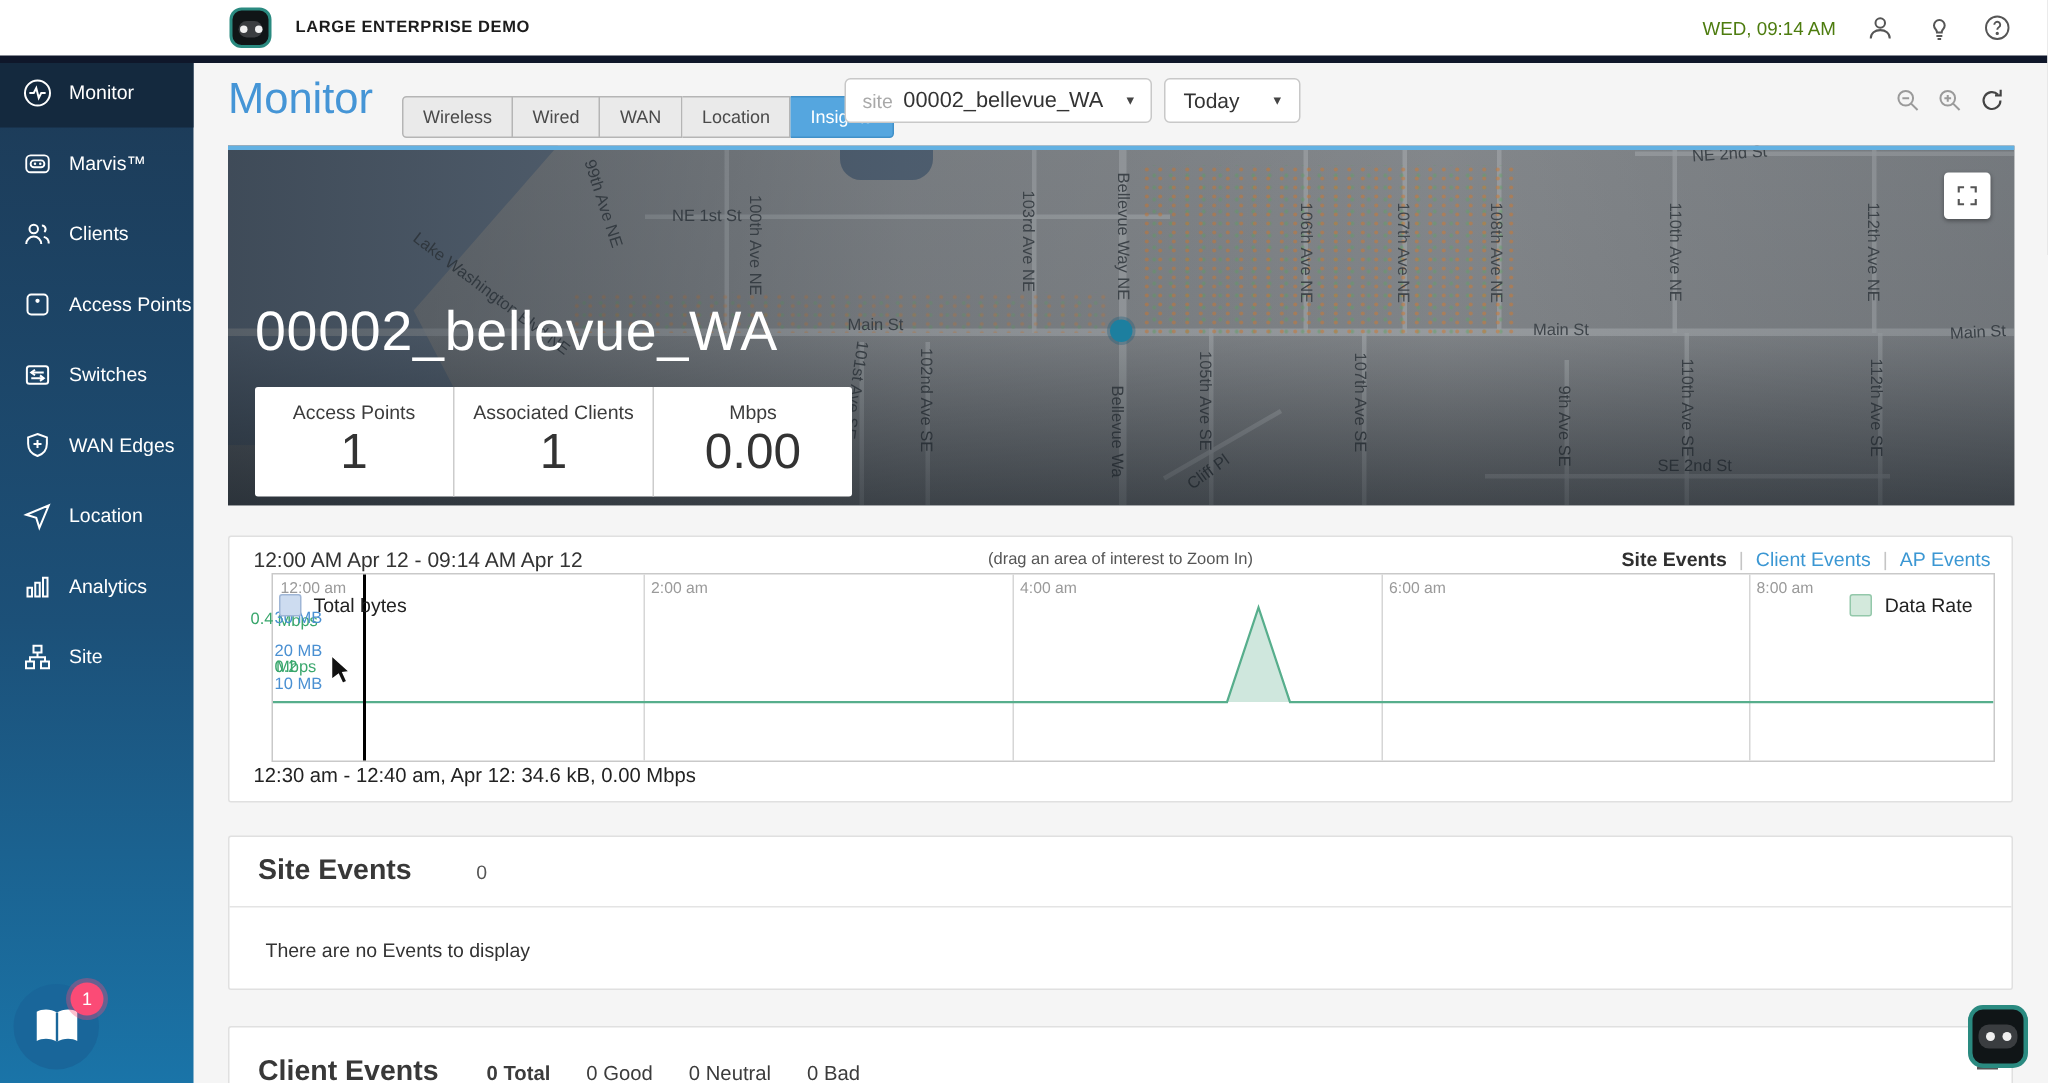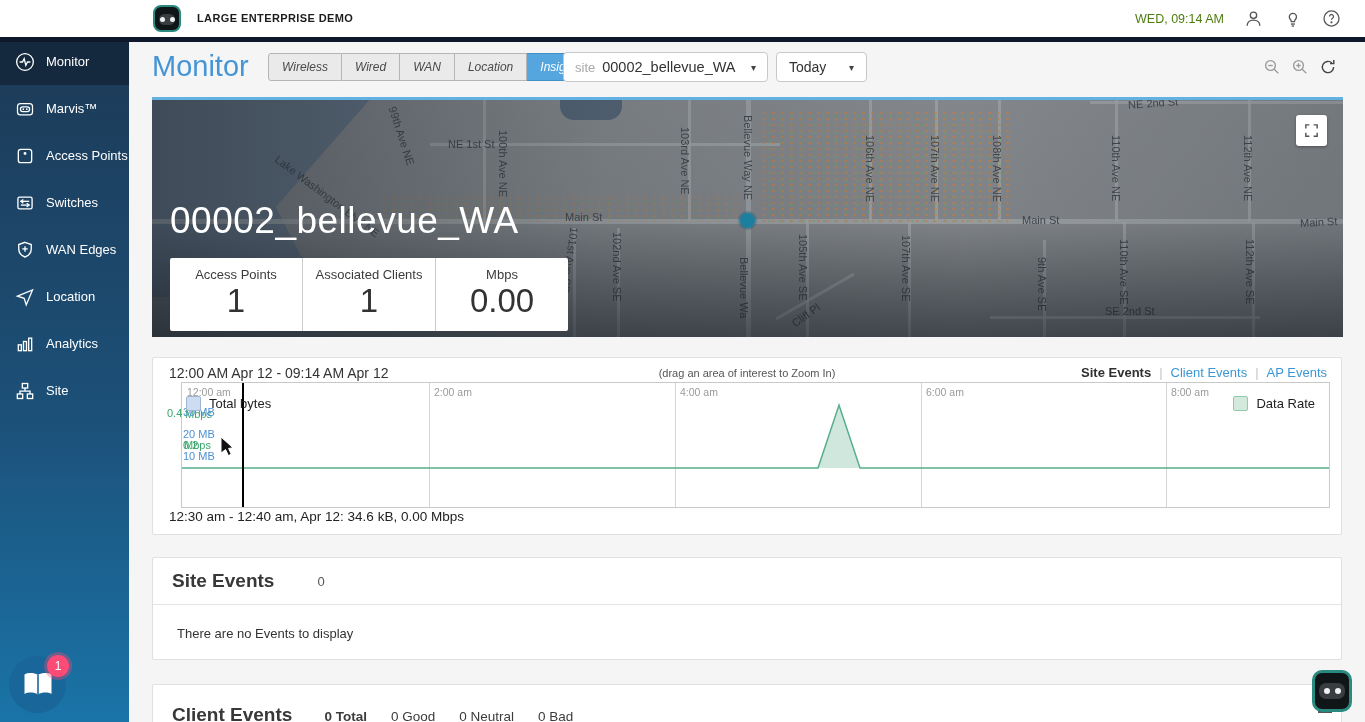--- a/index.html
+++ b/index.html
@@ -21,21 +21,21 @@
   
   .sidebar{position:absolute;left:0;top:38px;width:129px;height:684px;z-index:25;
            background:linear-gradient(180deg,#1d3a56 0%,#1c5078 55%,#1a74a8 100%);}
   .nav-item{display:flex;align-items:center;height:47px;padding-left:15px;gap:11px;
             color:#fff;font-size:13px;cursor:pointer;}
   .nav-item.active{background:#14293e;}
   .nicon{width:20px;height:20px;flex:0 0 20px;display:flex;align-items:center;justify-content:center;}
 
   
   .page-title{position:absolute;left:152px;top:50px;font-size:29px;color:#4595d6;z-index:10;}
-  .tabs{position:absolute;left:268px;top:53px;display:flex;z-index:10;font-style:italic;}
+  .tabs{position:absolute;left:268px;top:64px;display:flex;z-index:10;}
   .tab{height:26px;padding:0 13px;display:flex;align-items:center;font-size:12px;color:#4a4a4a;
        background:#eaeaea;border:1px solid #b5b5b5;border-left:none;cursor:pointer;}
   .tab:first-child{border-left:1px solid #b5b5b5;border-radius:3px 0 0 3px;}
   .tab:last-child{border-radius:0 3px 3px 0;}
   .tab.active{background:#55a6df;border-color:#4090c8;color:#fff;}
   .site-select{position:absolute;left:563px;top:52px;width:205px;height:30px;background:#fff;
        border:1px solid #c8c8c8;border-radius:4px;display:flex;align-items:center;padding:0 11px;
        gap:7px;box-sizing:border-box;cursor:pointer;z-index:10;}
   .site-prefix{color:#a9a9a9;font-size:13px;}
   .site-value{color:#333;font-size:14.5px;}
@@ -195,20 +195,31 @@
           <rect x="6.5" y="9.5" width="11" height="5.5" rx="2.7"></rect>
           <circle cx="10" cy="12.2" r="1" fill="#fff" stroke="none"></circle>
           <circle cx="14.2" cy="12.2" r="1" fill="#fff" stroke="none"></circle>
           </svg>
         </span>
       <span>Marvis™</span>
     </div>
     <div class="nav-item">
       <span class="nicon">
         <svg width="20" height="20" viewBox="0 0 24 24" fill="none" stroke="#fff" stroke-width="1.6">
+          <circle cx="9" cy="8" r="3.4"></circle>
+            <path d="M3 20c0-3.3 2.7-6 6-6s6 2.7 6 6"></path>
+          <path d="M15.5 5.2a3 3 0 0 1 2 5.2"></path>
+            <path d="M17 14.3c2.4.6 4 2.8 4 5.2"></path>
+          </svg>
+        </span>
+      <span>Clients</span>
+    </div>
+    <div class="nav-item">
+      <span class="nicon">
+        <svg width="20" height="20" viewBox="0 0 24 24" fill="none" stroke="#fff" stroke-width="1.6">
           <rect x="4" y="4" width="16" height="16" rx="3"></rect>
             <circle cx="12" cy="9" r="1.7" fill="#fff" stroke="none"></circle>
           </svg>
         </span>
       <span>Access Points</span>
     </div>
     <div class="nav-item">
       <span class="nicon">
         <svg width="20" height="20" viewBox="0 0 24 24" fill="none" stroke="#fff" stroke-width="1.6">
           <rect x="3.5" y="5" width="17" height="14" rx="2"></rect>

